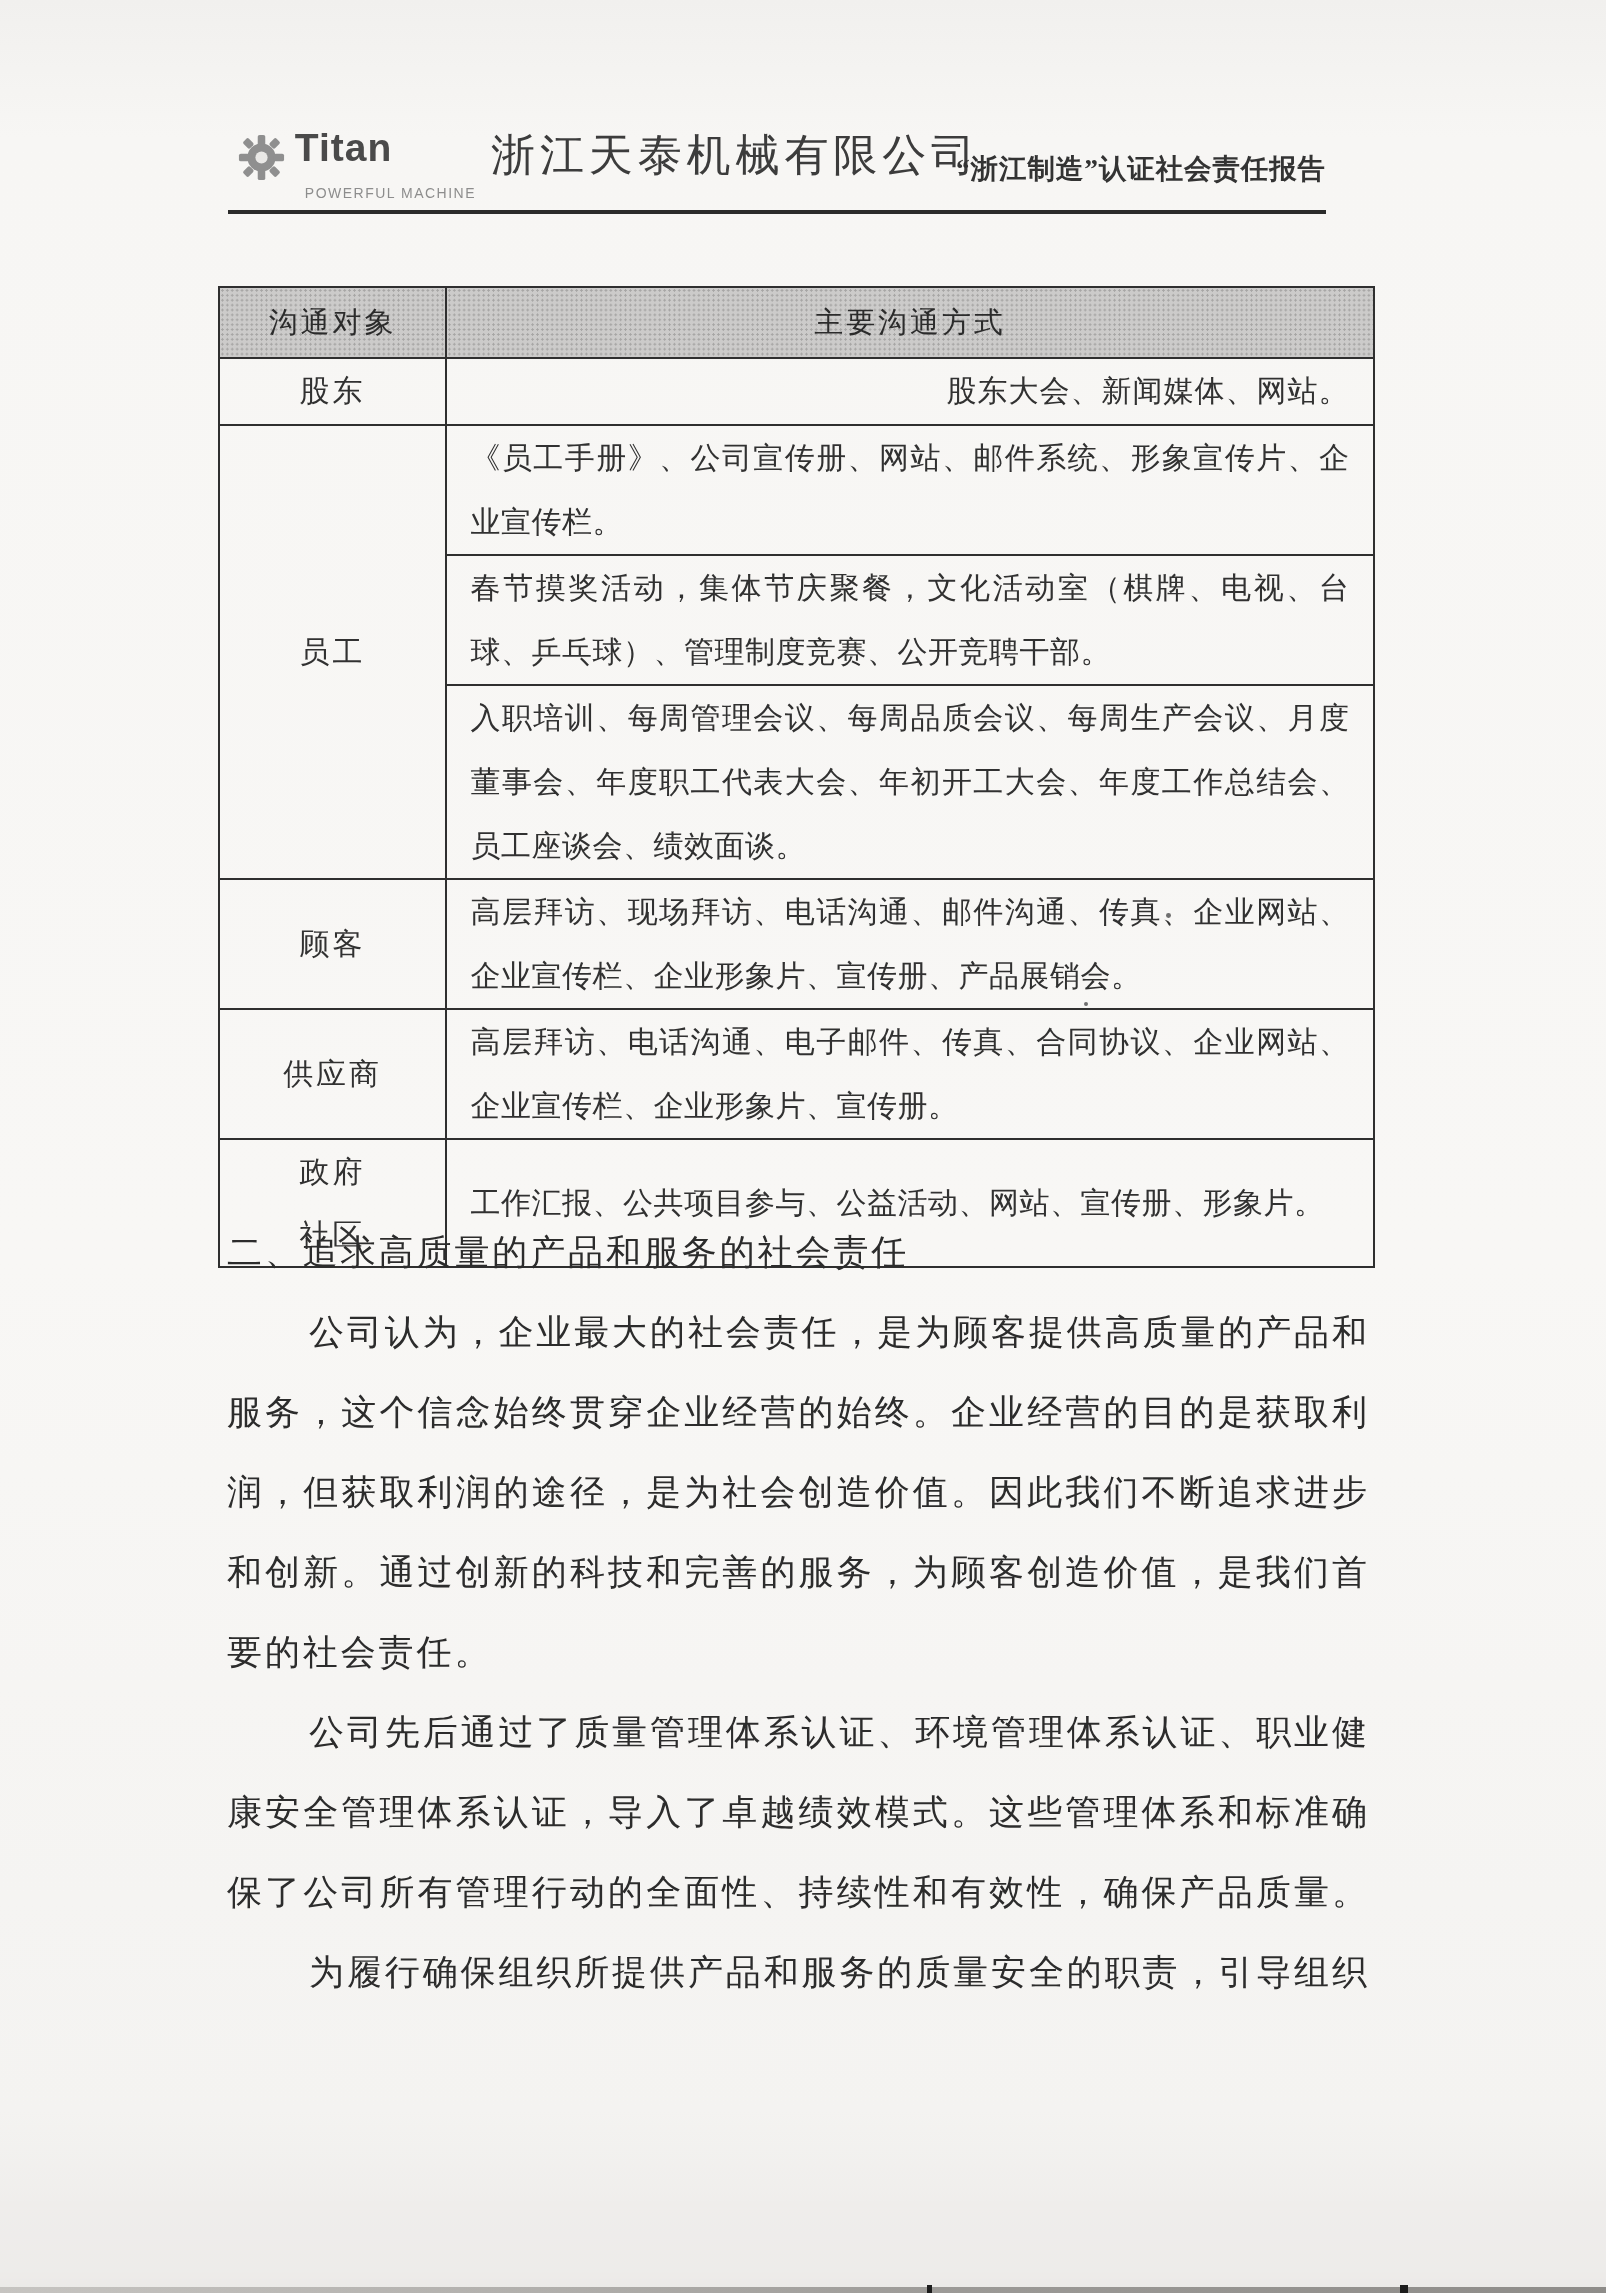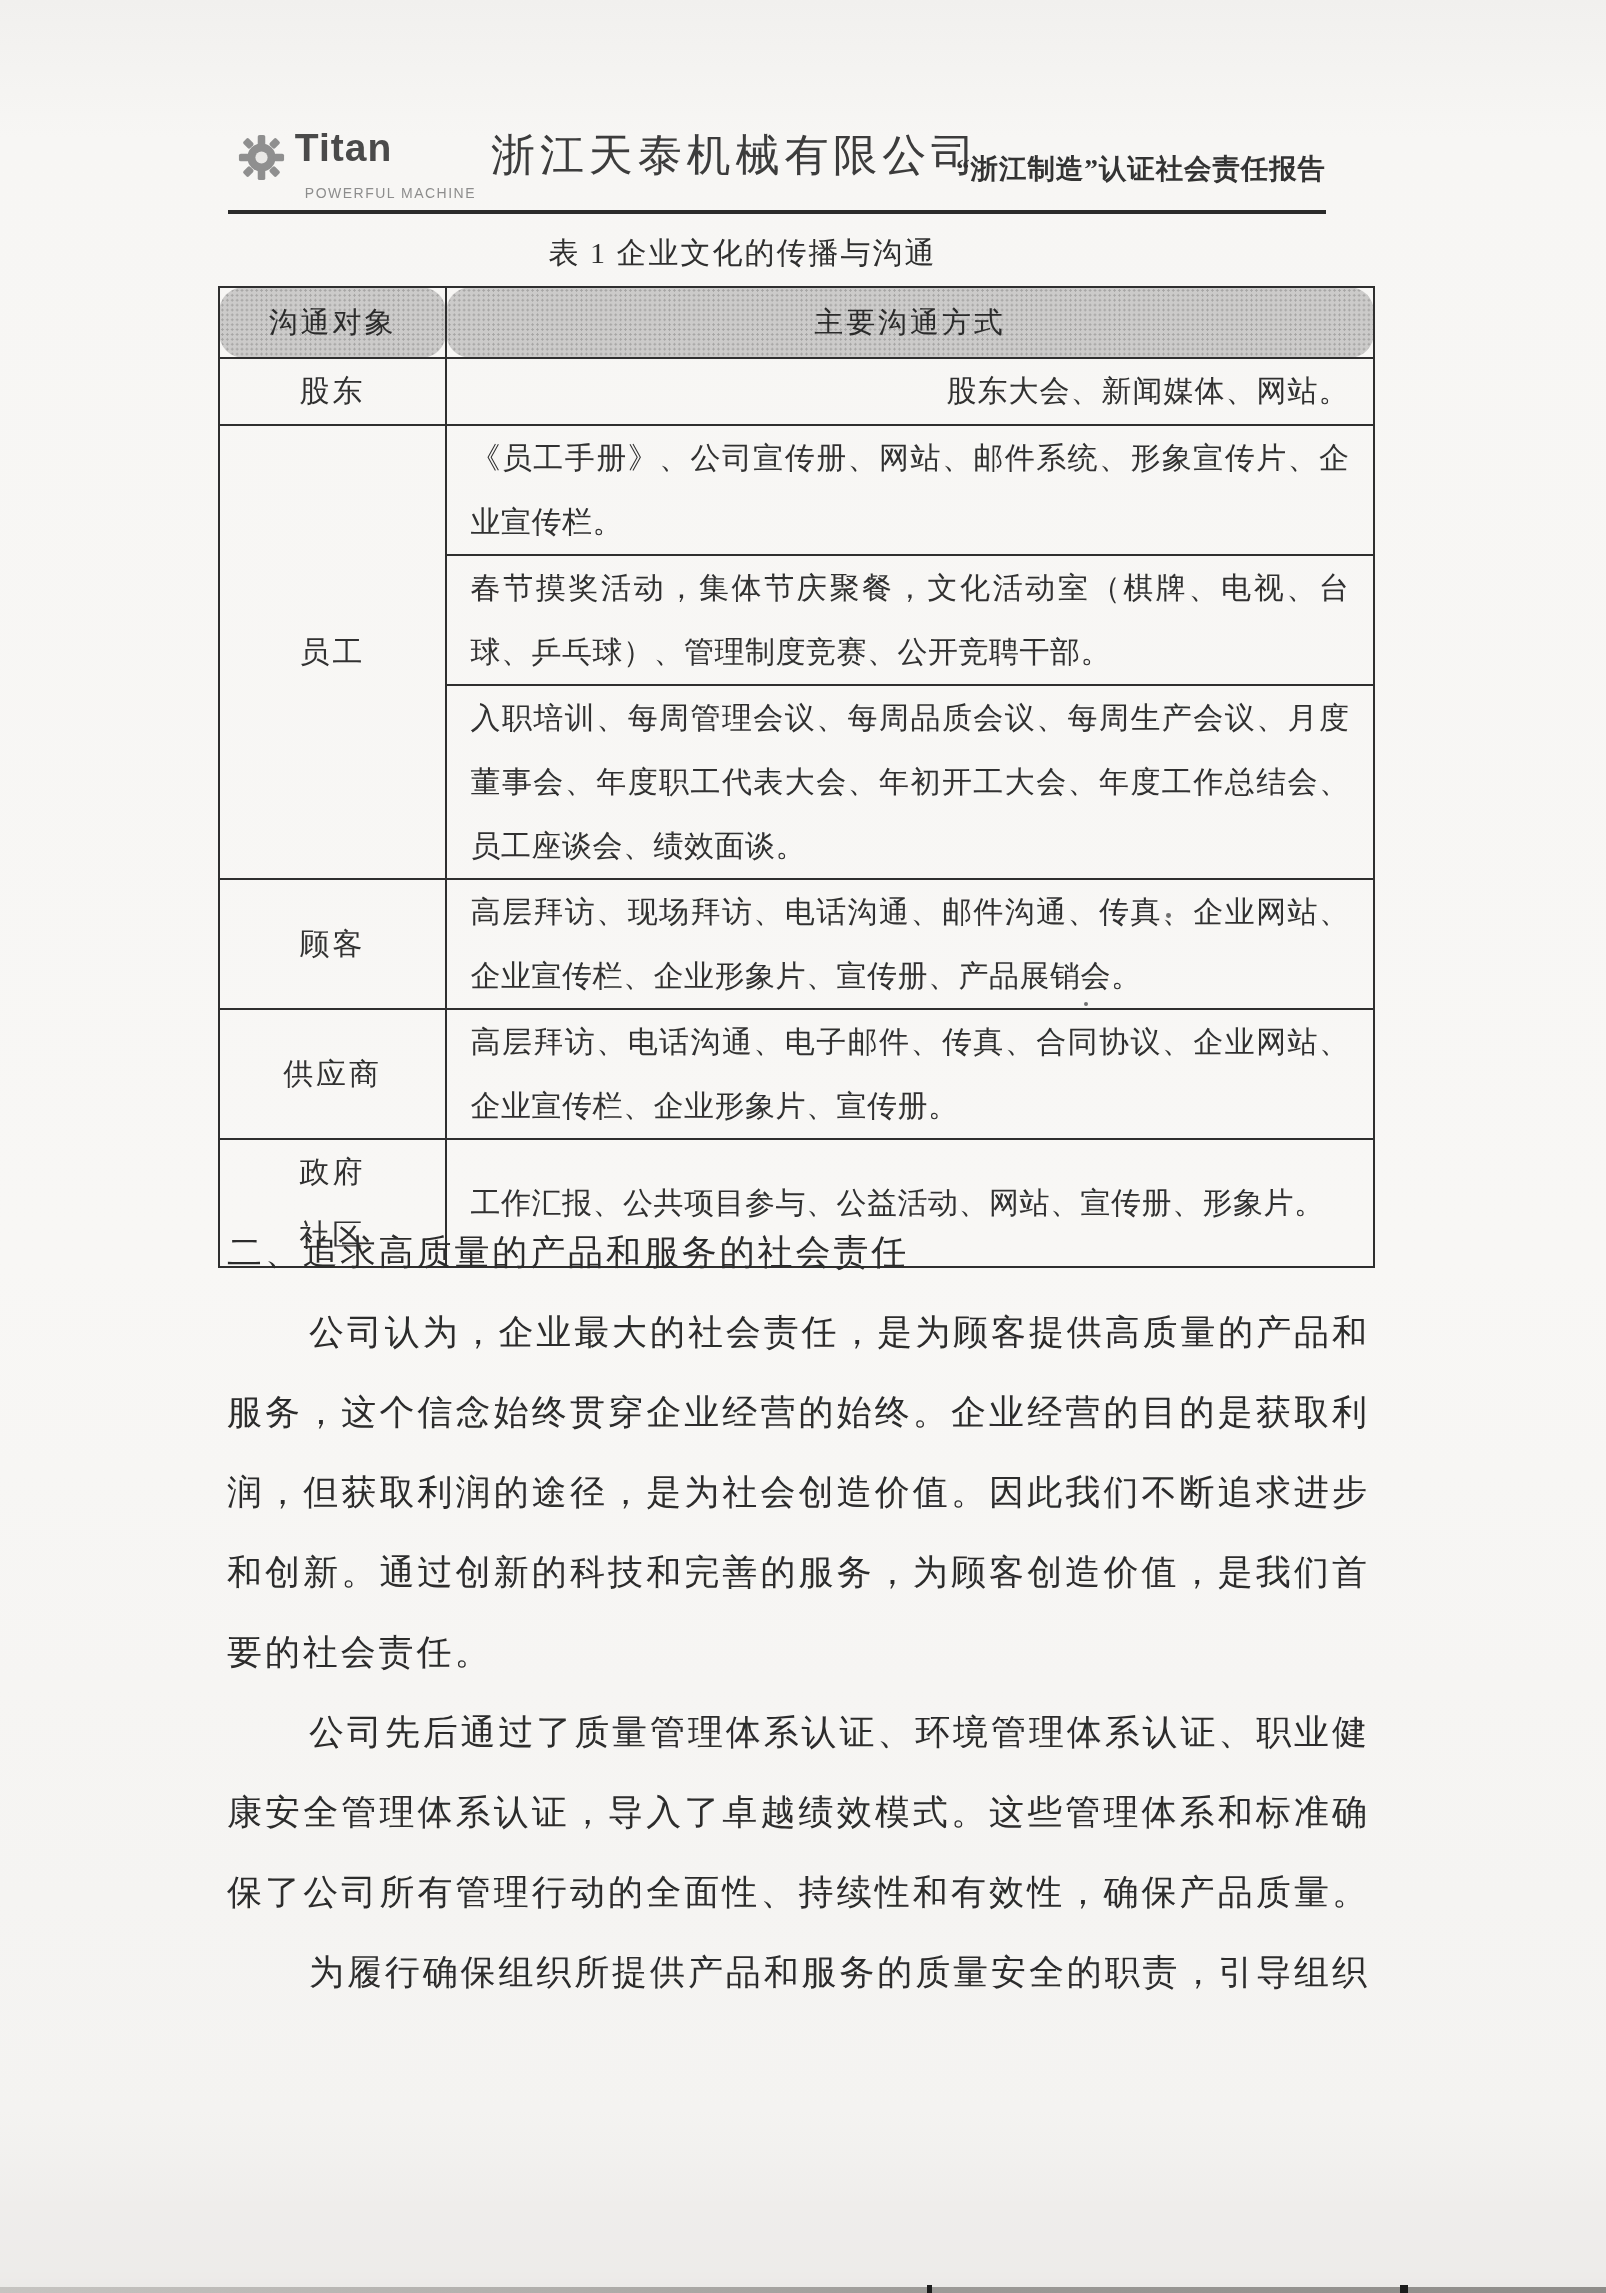--- a/index.html
+++ b/index.html
@@ -28,21 +28,21 @@
   .tbl-caption{position:absolute;left:218px;top:233px;width:1157px;text-align:center;
        font-size:30px;color:#2f2f2f;letter-spacing:2px;transform:translateX(-54px);}
   table.comm{position:absolute;left:218px;top:286px;width:1157px;border-collapse:collapse;table-layout:fixed;
        font-size:30px;color:#313131;}
   table.comm col.c1{width:227px;}
   table.comm td{border:2px solid #2f2f2f;padding:0 23.5px;vertical-align:middle;}
   table.comm{border:2.9px solid #262626;}
   td.hd{background-color:#cccbca;
         background-image:radial-gradient(#a7a6a5 1px,rgba(0,0,0,0) 1.3px);
         background-size:4.9px 4.9px;
-        text-align:center;font-size:29px;color:#2b2b2b;letter-spacing:2.9px;border-bottom-width:2.9px;border-radius:25px;}
+        text-align:center;font-size:29px;color:#2b2b2b;letter-spacing:2.9px;border-bottom-width:2.9px;}
   td.tgt{text-align:center;letter-spacing:2.9px;border-radius:13px;}
   td.ctr{text-align:right;letter-spacing:1px;}
   td.body-cell{text-align:justify;line-height:64px;letter-spacing:0.5px;}
   tr.h-head{height:71px;} tr.h-sh{height:67px;} tr.h-e1{height:72px;} tr.h-e2{height:127px;}
   tr.h-e3{height:193px;border-radius:13px;} tr.h-cu{height:127px;} tr.h-su{height:130px;} tr.h-go{height:127px;}
   td.tgt .tline{line-height:63px;}
 
   
   .sect{position:absolute;left:227px;top:1213px;width:1141px;font-size:35px;color:#2c2c2c;}
   .sect .ln{height:80px;line-height:80px;white-space:nowrap;}
@@ -82,21 +82,20 @@
         <circle cx="50" cy="50" r="13" fill="#e9e8e6"></circle>
       </svg>
       <div class="brand">Titan</div>
       <div class="tagline">POWERFUL MACHINE</div>
     </div>
     <div class="company">浙江天泰机械有限公司</div>
     <div class="report-title">“浙江制造”认证社会责任报告</div>
   </div>
   <div class="hdr-rule"></div>
 
-  <div class="tbl-caption">表 1 企业文化的传播与沟通</div>
 
   <table class="comm">
     <colgroup>
         <col class="c1">
         <col class="c2">
       </colgroup>
     <tbody>
       <tr class="h-head">
         <td class="hd">沟通对象</td>
         <td class="hd">主要沟通方式</td>

